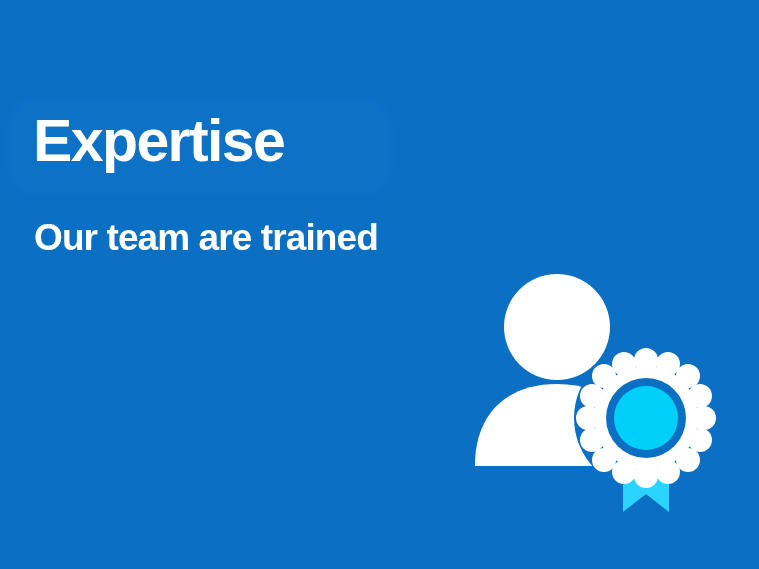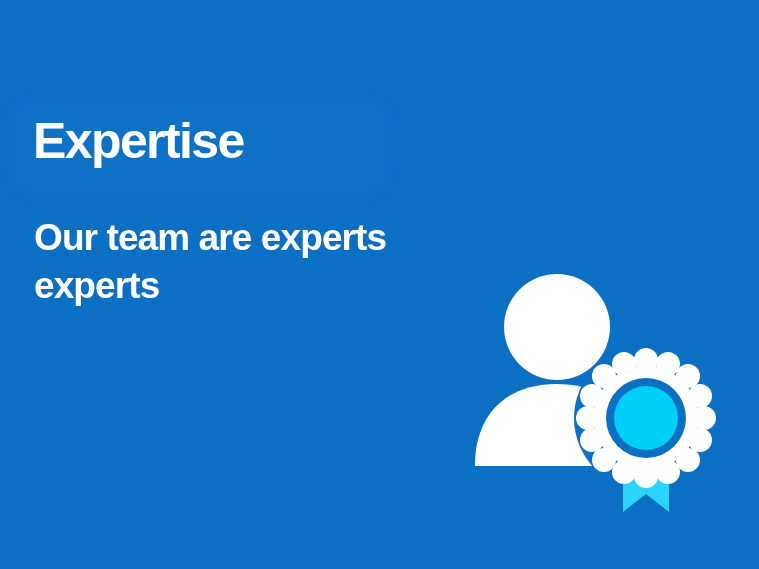--- a/index.html
+++ b/index.html
@@ -26,21 +26,21 @@
     border-radius: 26px;
     background: #0f75c9;
     opacity: 0.55;
     filter: blur(3px);
   }
   #headline {
     position: absolute;
     left: 33px;
     top: 104px;
     margin: 0;
-    font-size: 50px;
+    font-size: 59px;
     line-height: 74px;
     font-weight: 700;
     letter-spacing: -1.6px;
     color: #ffffff;
     white-space: nowrap;
   }
   #subhead {
     position: absolute;
     left: 34px;
     top: 214px;
@@ -67,22 +67,21 @@
 </head>
 <body>
 
 <div id="slide">
 
   <div id="title-highlight"></div>
 
   <h1 id="headline">Expertise</h1>
 
   <p id="subhead">
-    <span class="line">Our team are experts</span>
-    <span class="line">experts</span>
+    <span class="line">Our team are trained</span>
   </p>
 
   <svg id="expert-icon" viewBox="0 0 265 260" aria-hidden="true">
 
     <path fill="#ffffff" d="M20 203
              C20 156 48 122 102 122
              C156 122 184 156 184 203
              L184 204 L20 204 Z"></path>
 
     <circle cx="102" cy="65" r="53" fill="#ffffff"></circle>

